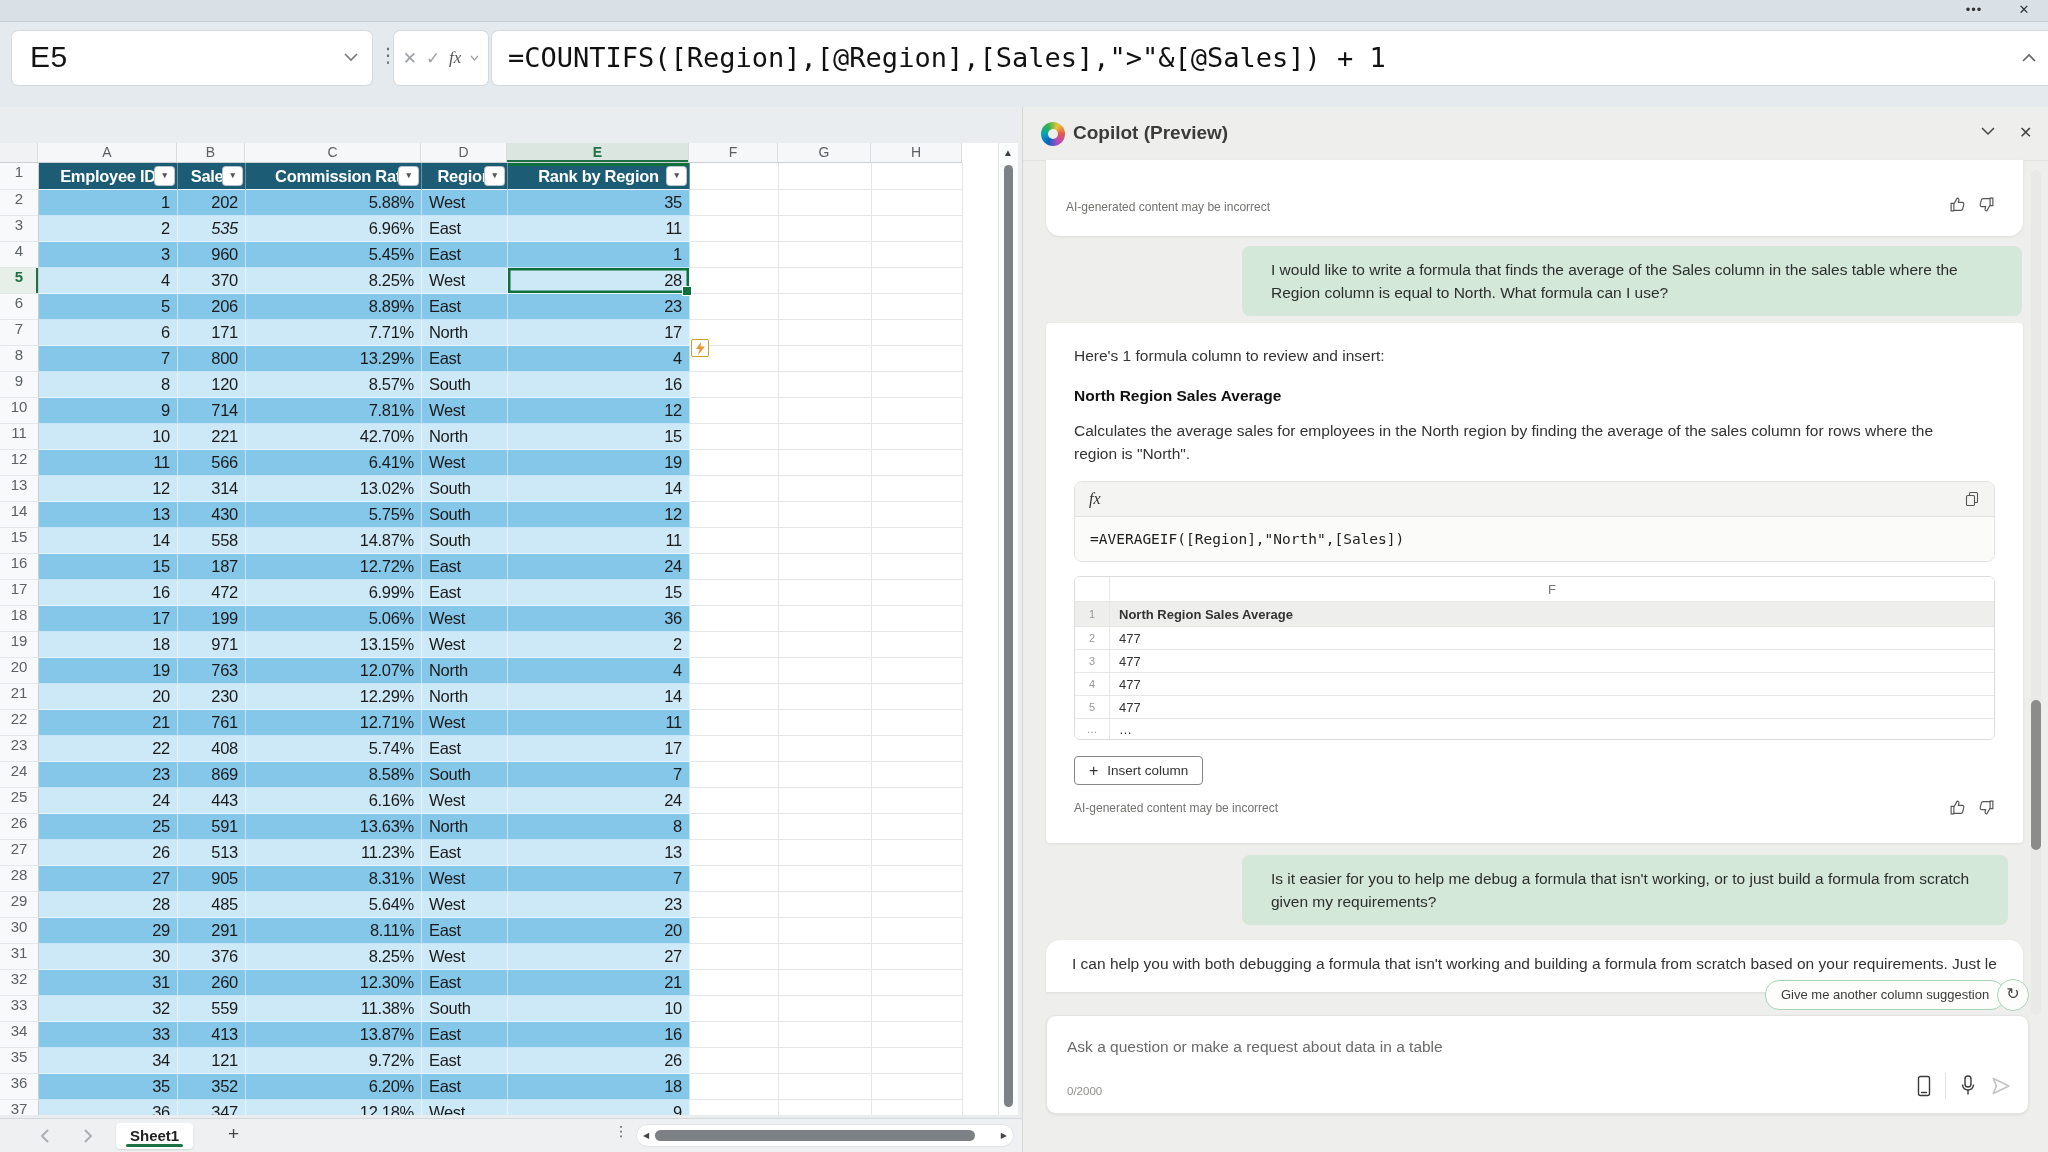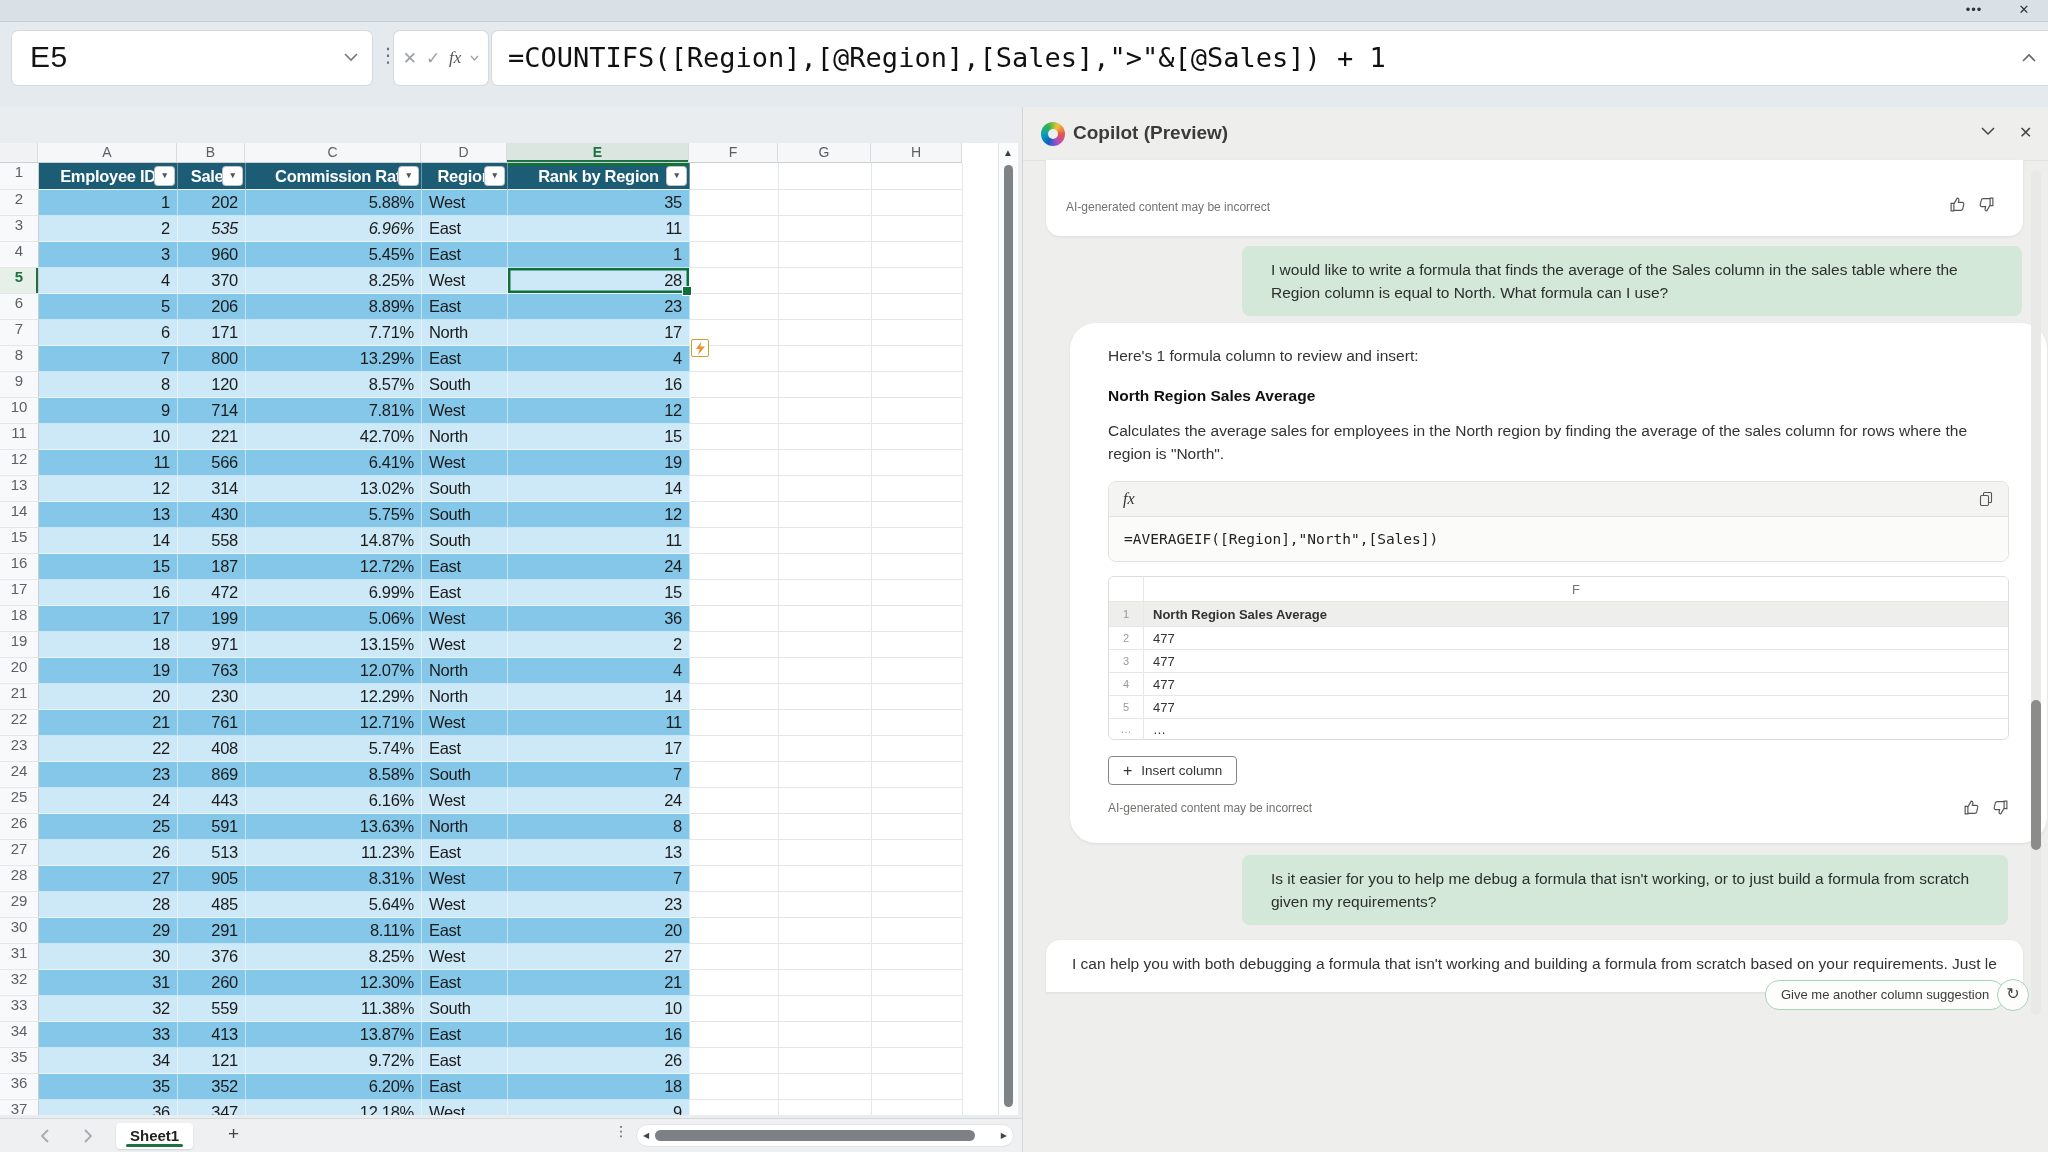--- a/index.html
+++ b/index.html
@@ -88,21 +88,21 @@
   #card1{left:23px;top:53px;width:977px;height:76px;border-radius:0 0 14px 14px;}
   .disclaimer{font-size:12px;color:#73726f;}
   #card1 .disclaimer{position:absolute;left:20px;top:40px;}
   .thumbs{display:flex;gap:12px;align-items:center;color:#555;}
   #card1 .thumbs{position:absolute;right:28px;top:36px;}
 
   .bubble{position:absolute;background:#d3e8d8;border-radius:8px;color:#2e2e2e;font-size:15.5px;line-height:23px;padding:12px 29px;box-sizing:border-box;}
   #bubble1{left:219px;top:139px;width:780px;height:70px;}
   #bubble2{left:219px;top:748px;width:766px;height:70px;}
 
-  #card2{left:23px;top:216px;width:977px;height:520px;border-radius:26px;padding:24px 38px;box-sizing:border-box;overflow:hidden;margin-left:24px;}
+  #card2{left:23px;top:216px;width:977px;height:520px;border-radius:4px;padding:24px 28px;box-sizing:border-box;overflow:hidden;}
   #card2 .intro{font-size:15.5px;color:#333;}
   #card2 .coltitle{margin-top:22px;font-size:15.5px;font-weight:bold;color:#111;}
   #card2 .desc{margin-top:14px;font-size:15.5px;line-height:23px;color:#333;width:880px;}
   #fxbox{margin-top:16px;border:1px solid #e1e1df;border-radius:8px;overflow:hidden;}
   #fxbox .fxhead{height:34px;background:#f4f4f2;border-bottom:1px solid #e1e1df;display:flex;align-items:center;justify-content:space-between;padding:0 14px;}
   #fxbox .fxsym{font-style:italic;font-family:"Liberation Serif",serif;font-size:16px;color:#333;}
   #fxbox .fxformula{height:44px;background:#fbfbfa;display:flex;align-items:center;padding:0 15px;
                     font-family:"DejaVu Sans Mono",monospace;font-size:14.5px;color:#222;}
   #explain{margin-top:8px;height:28px;background:#f1f1ef;border-radius:4px;display:flex;align-items:center;justify-content:flex-end;gap:8px;padding-right:14px;font-size:13.5px;color:#444;}
   #minitable{margin-top:14px;border:1px solid #dcdcda;border-radius:6px;overflow:hidden;}
@@ -203,21 +203,21 @@
         <div class="cell tbl al-l" style="width: 86px;">West</div>
         <div class="cell tbl al-r" style="width: 182px;">35</div>
         <div class="cell" style="width: 89px;"></div>
         <div class="cell" style="width: 93px;"></div>
         <div class="cell" style="width: 91px;"></div>
       </div>
       <div class="srow data light">
         <div class="rn">3</div>
         <div class="cell tbl al-r" style="width: 139px;">2</div>
         <div class="cell tbl al-r" style="width: 68px; font-style: italic;">535</div>
-        <div class="cell tbl al-r" style="width: 176px; font-style: italic;">6.96%</div>
+        <div class="cell tbl al-r" style="width: 176px;">6.96%</div>
         <div class="cell tbl al-l" style="width: 86px;">East</div>
         <div class="cell tbl al-r" style="width: 182px;">11</div>
         <div class="cell" style="width: 89px;"></div>
         <div class="cell" style="width: 93px;"></div>
         <div class="cell" style="width: 91px;"></div>
       </div>
       <div class="srow data dark">
         <div class="rn">4</div>
         <div class="cell tbl al-r" style="width: 139px;">3</div>
         <div class="cell tbl al-r" style="width: 68px;">960</div>
@@ -718,16 +718,35 @@
 
   <div id="bubble2" class="bubble">Is it easier for you to help me debug a formula that isn't working, or to just build a formula from scratch given my requirements?</div>
 
   <div id="card3" class="card">
     <div class="resp">I can help you with both debugging a formula that isn't working and building a formula from scratch based on your requirements. Just let me</div>
   </div>
 
   <div id="chip">Give me another column suggestion</div>
   <div id="refreshbtn">↻</div>
 
+  <div id="inputcard" class="card">
+    <span class="ph">Ask a question or make a request about data in a table</span>
+    <span class="counter">0/2000</span>
+    <span class="tools">
+      <svg width="16" height="22" viewBox="0 0 16 22">
+          <rect x="2.5" y="1.5" width="11" height="19" rx="2" fill="none" stroke="#3c3b39" stroke-width="1.4"></rect>
+          <line x1="5" y1="17.5" x2="11" y2="17.5" stroke="#3c3b39" stroke-width="1.4"></line>
+        </svg>
+      <span class="vsep"></span>
+      <svg width="18" height="24" viewBox="0 0 18 24">
+          <rect x="6" y="2" width="6" height="11" rx="3" fill="none" stroke="#3c3b39" stroke-width="1.4"></rect>
+          <path d="M3.5 10.5a5.5 5.5 0 0 0 11 0" fill="none" stroke="#3c3b39" stroke-width="1.4"></path>
+          <line x1="9" y1="16" x2="9" y2="20.5" stroke="#3c3b39" stroke-width="1.4"></line>
+        </svg>
+      <svg width="22" height="22" viewBox="0 0 20 20">
+          <path d="M3 3.2L17.2 10 3 16.8 5.8 10z" fill="none" stroke="#c6c4c2" stroke-width="1.5" stroke-linejoin="round"></path>
+        </svg>
+    </span>
+  </div>
 
   <div id="panel-scroll-track"></div>
   <div id="panel-scroll-thumb"></div>
 </div>
 
 </body></html>

